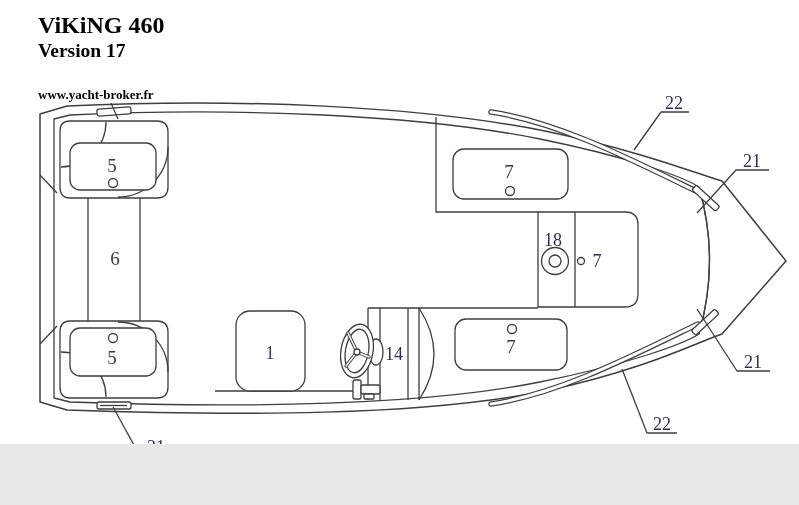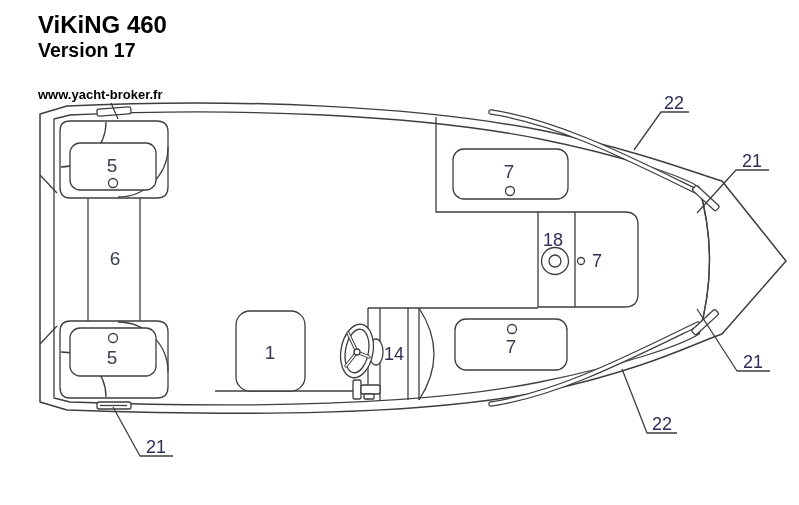--- a/index.html
+++ b/index.html
@@ -1,20 +1,20 @@
 <!DOCTYPE html>
 <html style="--bg: #ffffff; --line: #3e3e3e; --number: #3a3a52; --callout: #2e2e58; --title: #000000;"><head>
 <meta charset="utf-8">
 <style>
   :root{
     --bg:#ffffff; --line:#3e3e3e; --number:#3a3a52; --callout:#2e2e58; --title:#000000;
   }
   html,body{margin:0;padding:0;background:#e8e8e8;}
-  .page{position:relative;width:799px;height:505px;background:var(--bg);overflow:hidden;
-        font-family:Liberation Sans, sans-serif;}
+  .page{position:relative;width:799px;height:444px;background:var(--bg);overflow:hidden;
+        font-family:Liberation Serif, serif;}
   svg{position:absolute;left:0;top:0;}
   .ln{fill:none;stroke:var(--line);stroke-width:1.3;stroke-linejoin:round;}
   .ln-thick{fill:#ffffff;stroke:var(--line);stroke-width:1.5;stroke-linejoin:round;}
   .wh{fill:#ffffff;stroke:var(--line);stroke-width:1.3;stroke-linejoin:round;}
   .strip-o{fill:none;stroke:var(--line);stroke-width:5.5;stroke-linecap:round;}
   .strip-i{fill:none;stroke:#ffffff;stroke-width:3.1;stroke-linecap:round;}
   .spoke-o{fill:none;stroke:var(--line);stroke-width:3.4;stroke-linecap:round;}
   .spoke-i{fill:none;stroke:#ffffff;stroke-width:1.5;stroke-linecap:round;}
   .num{fill:var(--number);font-size:19px;text-anchor:middle;}
   .co{fill:var(--callout);font-size:18px;text-anchor:middle;}

